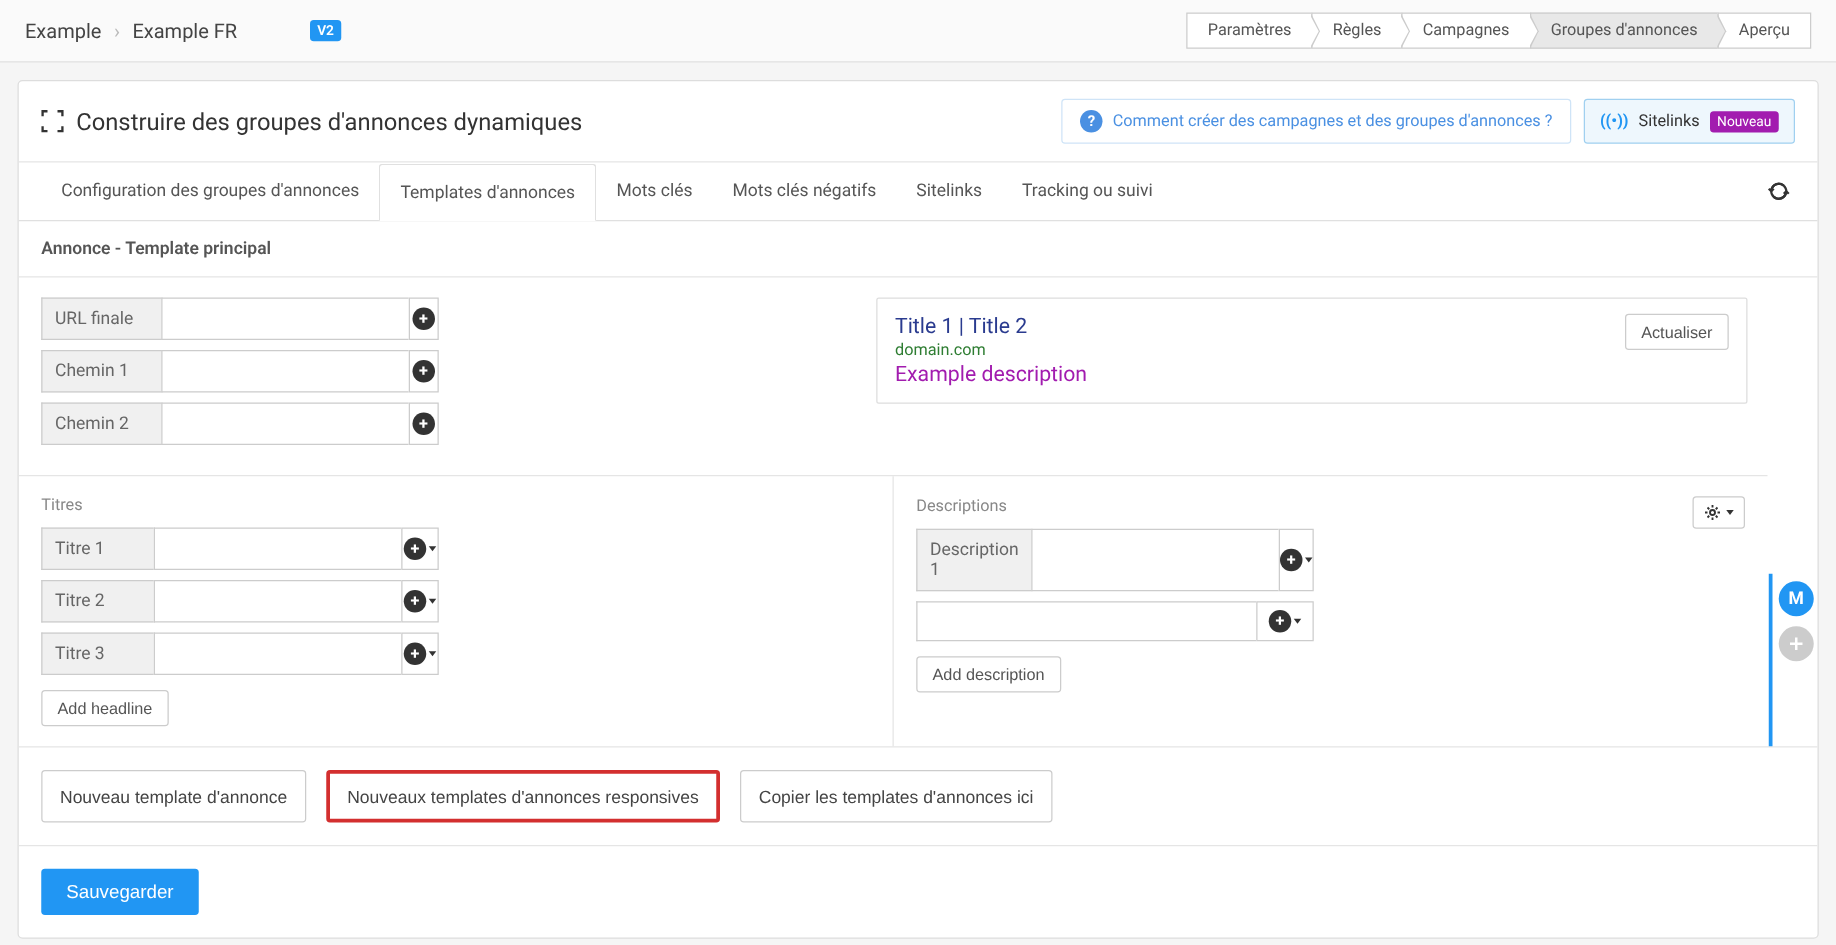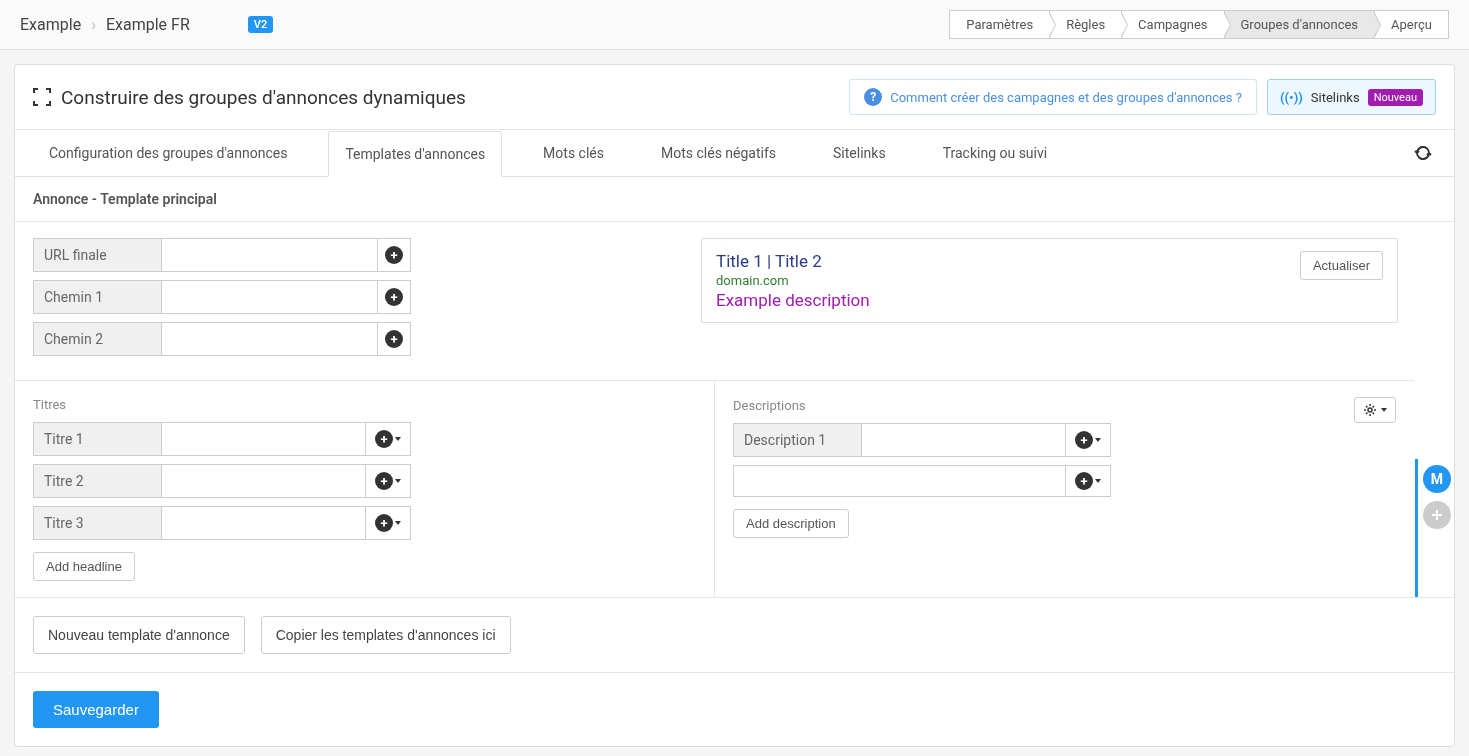--- a/index.html
+++ b/index.html
@@ -21,33 +21,33 @@
 .page-header { display: flex; align-items: center; justify-content: space-between; padding: 14px 18px; border-bottom: 1px solid #e5e5e5; }
 .page-title { display: flex; align-items: center; gap: 10px; font-size: 19px; font-weight: 400; color: #333; }
 .expand-icon { width: 18px; height: 18px; display: inline-flex; align-items: center; justify-content: center; }
 .header-actions { display: flex; gap: 10px; }
 .help-link { border: 1px solid #cfe4f7; background: #fff; color: #4a90e2; padding: 8px 14px; border-radius: 3px; display: flex; align-items: center; gap: 8px; font-size: 13px; cursor: pointer; }
 .help-link .q { width: 18px; height: 18px; border-radius: 50%; background: #4a90e2; color: #fff; display: inline-flex; align-items: center; justify-content: center; font-size: 12px; font-weight: bold; }
 .sitelinks-btn { border: 1px solid #a0d0f0; background: #eef7fd; color: #333; padding: 7px 12px; border-radius: 3px; display: flex; align-items: center; gap: 8px; font-size: 13px; cursor: pointer; }
 .sitelinks-btn .wave { color: #2196f3; font-weight: bold; }
 .badge-new { background: #a21caf; color: #fff; font-size: 11px; padding: 2px 6px; border-radius: 3px; }
 
-.tabs { display: flex; border-bottom: 1px solid #e0e0e0; padding: 0 18px; align-items: center; gap: 25px; }
+.tabs { display: flex; border-bottom: 1px solid #e0e0e0; padding: 0 18px; align-items: center; }
 .tab { padding: 14px 16px; color: #555; cursor: pointer; font-size: 14px; }
 .tab.active { border: 1px solid #e0e0e0; border-bottom: 1px solid #fff; margin-bottom: -1px; border-radius: 3px 3px 0 0; background: #fff; }
 .tabs .spacer { flex: 1; }
 .reload { padding: 14px 4px; cursor: pointer; }
 
 .section-title { padding: 14px 18px; font-weight: 600; color: #555; font-size: 14px; }
 
 .form-block { border-top: 1px solid #e5e5e5; padding: 16px 18px; display: flex; gap: 20px; }
 .left-col { flex: 0 0 600px; }
 .right-col { flex: 1; }
 
-.field-row { display: flex; margin-bottom: 8px; width: 378px; }
+.field-row { display: flex; margin-bottom: 8px; width: 318px; }
 .field-label { width: 128px; background: #f0f0f0; border: 1px solid #ccc; border-right: none; padding: 8px 10px; color: #666; font-size: 14px; }
 .field-input { flex: 1; border: 1px solid #ccc; border-right: none; padding: 7px 8px; font-size: 14px; }
 .field-addon { width: 34px; border: 1px solid #ccc; background: #fff; display: flex; align-items: center; justify-content: center; cursor: pointer; }
 .field-addon.dropdown { width: 46px; gap: 2px; }
 .plus-circle { width: 18px; height: 18px; border-radius: 50%; background: #333; color: #fff; display: inline-flex; align-items: center; justify-content: center; font-size: 13px; font-weight: bold; line-height: 1; }
 .caret { width: 0; height: 0; border-left: 3px solid transparent; border-right: 3px solid transparent; border-top: 4px solid #333; }
 
 .preview-card { border: 1px solid #ddd; border-radius: 2px; padding: 12px 14px; display: flex; align-items: flex-start; justify-content: space-between; margin-left: 48px; }
 .preview-title { color: #2a3b8f; font-size: 17px; margin-bottom: 2px; }
 .preview-domain { color: #2e7d32; font-size: 13px; margin-bottom: 2px; }
@@ -239,19 +239,20 @@
               <span class="caret"></span>
             </div>
         </div>
         <button class="add-btn">Add description</button>
       </div>
     </div>
   </div>
 
   <div class="bottom-actions">
     <button class="btn-big-outline">Nouveau template d'annonce</button>
+    <button class="btn-big-outline btn-highlight">Nouveaux templates d'annonces responsives</button>
     <button class="btn-big-outline">Copier les templates d'annonces ici</button>
   </div>
 
   <div class="save-row">
     <button class="btn-primary">Sauvegarder</button>
   </div>
 </div>
 
 </body></html>

